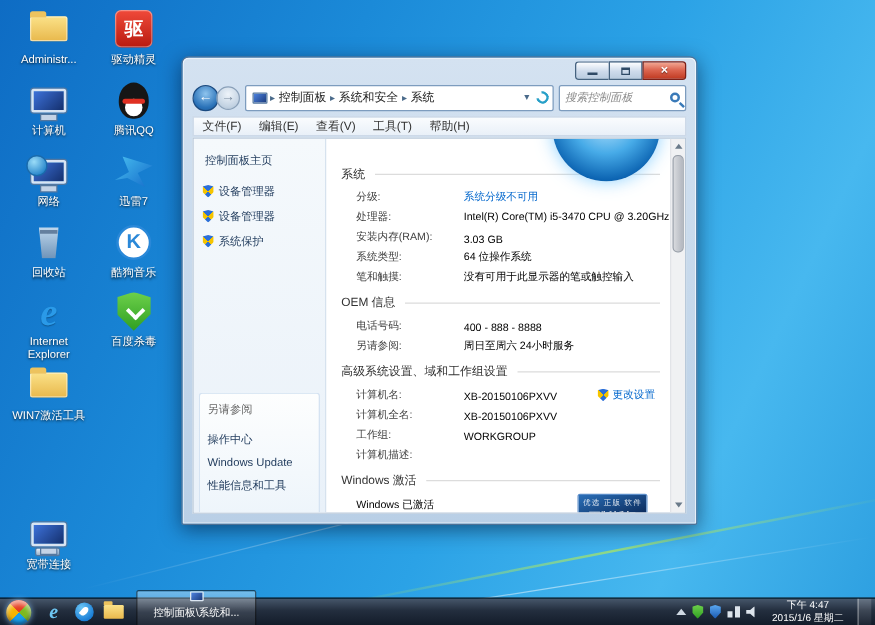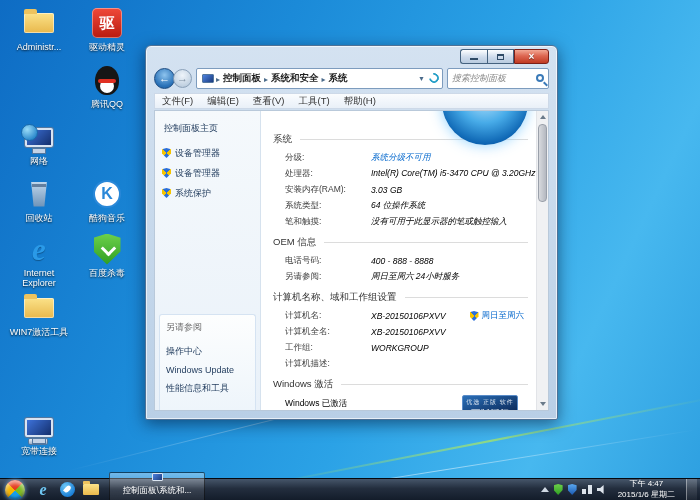--- a/index.html
+++ b/index.html
@@ -78,21 +78,21 @@
     background:linear-gradient(#f2a894,#dd6752 45%,#c03a22); color:#fff; font-size:10px; font-weight:bold;
     text-shadow:0 1px 1px rgba(0,0,0,.5); }
   .navbar { position:absolute; top:20px; left:8px; right:8px; height:24px; display:flex; align-items:center; gap:4px; }
   .navcircle { width:21px; height:21px; border-radius:50%; border:1px solid #1a4a80; flex:none;
     display:flex; align-items:center; justify-content:center; color:#fff; font-size:11px;
     background:radial-gradient(circle at 50% 32%,#8ec4ee,#2a72b8 68%,#1a5a9a); }
   .navcircle.fwd { width:19px; height:19px; margin-left:-6px; color:#7c8da0; border-color:#8aa0b8;
     background:radial-gradient(circle at 50% 32%,#eef4fa,#c2d2e2 70%,#aabccd); }
   .addr { flex:1; height:21px; background:#fff; border:1px solid #7d9cbe; border-radius:2px;
     display:flex; align-items:center; font-size:9.5px; color:#222; padding:0 3px; min-width:0; }
-  .addr .crumb { padding:0 3px; white-space:nowrap;font-weight:bold; }
+  .addr .crumb { padding:0 3px; white-space:nowrap; }
   .sep::before { content:"▸"; color:#4a6a8a; font-size:8px; }
   .addr-icon { width:12px; height:9px; border:1px solid #53779f; border-radius:1px; flex:none;
     background:linear-gradient(135deg,#4d82e0,#1b3c7e); margin:0 2px; }
   .addr .tail { margin-left:auto; display:flex; align-items:center; gap:4px; }
   .ddarrow { color:#4a6a8a; font-size:7px; }
   .refresh { width:10px; height:10px; border:2px solid #28a0c8; border-left-color:transparent;
     border-radius:50%; transform:rotate(35deg); }
   .searchbox { width:102px; height:21px; background:#fff; border:1px solid #7d9cbe; border-radius:2px;
     flex:none; display:flex; align-items:center; padding:0 4px; }
   .searchbox input { border:0; outline:0; width:78px; font-size:9px; font-family:inherit; color:#333; }
@@ -119,23 +119,23 @@
   .seealso .sa-title { color:#6a6a6a; margin-bottom:7px; }
   .seealso .sa-item { color:#1e395b; padding:3.5px 0; }
 
   .content { flex:1; position:relative; padding:6px 8px 6px 12px; overflow:hidden; min-width:0; }
   .orb { position:absolute; top:-52px; right:8px; width:86px; height:86px; border-radius:50%;
     background:radial-gradient(circle at 50% 42%,#c2e8ff 0%,#47abe8 42%,#0c64b2 74%,#07498a 100%);
     box-shadow:0 0 14px rgba(130,205,255,.9); }
   .stitle { display:flex; align-items:center; color:#333; font-size:9.5px; margin:6px 0 4px; }
   .stitle::after { content:""; flex:1; border-top:1px solid #dcdcdc; margin-left:8px; }
   .stitle.first { margin-top:16px; }
-  .row { display:flex; align-items:center; padding:2px 0 2px 12px; font-size:8.5px; min-height:13px; }
+  .row { display:flex; align-items:flex-end; padding:2px 0 2px 12px; font-size:8.5px; min-height:13px; }
   .lbl { width:86px; flex:none; color:#404040; }
-  .val { color:#000; white-space:nowrap;font-style:italic; }
+  .val { color:#000; white-space:nowrap; }
   .link { color:#0066cc; cursor:pointer; }
   .chg { margin-left:auto; display:flex; align-items:center; gap:3px; padding-right:4px; }
   .activ { display:flex; padding-left:12px; margin-top:2px; }
   .activ-left { flex:1; font-size:8.5px; }
   .activ-left p { padding:3px 0; }
   .badgecol { width:62px; flex:none; text-align:center; margin-right:4px; }
   .badge { width:56px; border:1px solid #5a8cc8; border-radius:2px; padding:2px 1px;
     background:linear-gradient(160deg,#2a6fb8,#0d2d5e 70%); color:#fff; text-align:center; }
   .badge .b-sm { font-size:6px; opacity:.85; letter-spacing:1px; display:block; }
   .badge .b-main { font-size:9.5px; font-weight:bold; display:block; padding:1px 0; }
@@ -210,20 +210,26 @@
   <div class="streak s1"></div>
   <div class="streak s2"></div>
   <div class="streak s3"></div>
 
   <div class="di c1 r1">
     <span class="g">
         <span class="gf"></span>
       </span>
     <span class="t">Administr...</span>
   </div>
+  <div class="di c1 r2">
+    <span class="g">
+        <span class="gcomp"></span>
+      </span>
+    <span class="t">计算机</span>
+  </div>
   <div class="di c1 r3">
     <span class="g">
         <span class="gcomp gglobe"></span>
       </span>
     <span class="t">网络</span>
   </div>
   <div class="di c1 r4">
     <span class="g">
         <span class="gbin"></span>
       </span>
@@ -254,20 +260,26 @@
           <span>驱</span>
         </span>
       </span>
     <span class="t">驱动精灵</span>
   </div>
   <div class="di c2 r2">
     <span class="g">
         <span class="gqq"></span>
       </span>
     <span class="t">腾讯QQ</span>
+  </div>
+  <div class="di c2 r3">
+    <span class="g">
+        <span class="gxl"></span>
+      </span>
+    <span class="t">迅雷7</span>
   </div>
   <div class="di c2 r4">
     <span class="g">
         <span class="gkg">
           <span>K</span>
         </span>
       </span>
     <span class="t">酷狗音乐</span>
   </div>
   <div class="di c2 r5">
@@ -369,27 +381,27 @@
         <div class="stitle">OEM 信息</div>
         <div class="row">
           <span class="lbl">电话号码:</span>
           <span class="val">400 - 888 - 8888</span>
         </div>
         <div class="row">
           <span class="lbl">另请参阅:</span>
           <span class="val">周日至周六  24小时服务</span>
         </div>
 
-        <div class="stitle">计算机名称、域和工作组设置</div>
+        <div class="stitle">高级系统设置、域和工作组设置</div>
         <div class="row">
           <span class="lbl">计算机名:</span>
           <span class="val">XB-20150106PXVV</span>
           <span class="chg">
             <span class="shield"></span>
-            <span class="link">周日至周六</span>
+            <span class="link">更改设置</span>
           </span>
         </div>
         <div class="row">
           <span class="lbl">计算机全名:</span>
           <span class="val">XB-20150106PXVV</span>
         </div>
         <div class="row">
           <span class="lbl">工作组:</span>
           <span class="val">WORKGROUP</span>
         </div>

